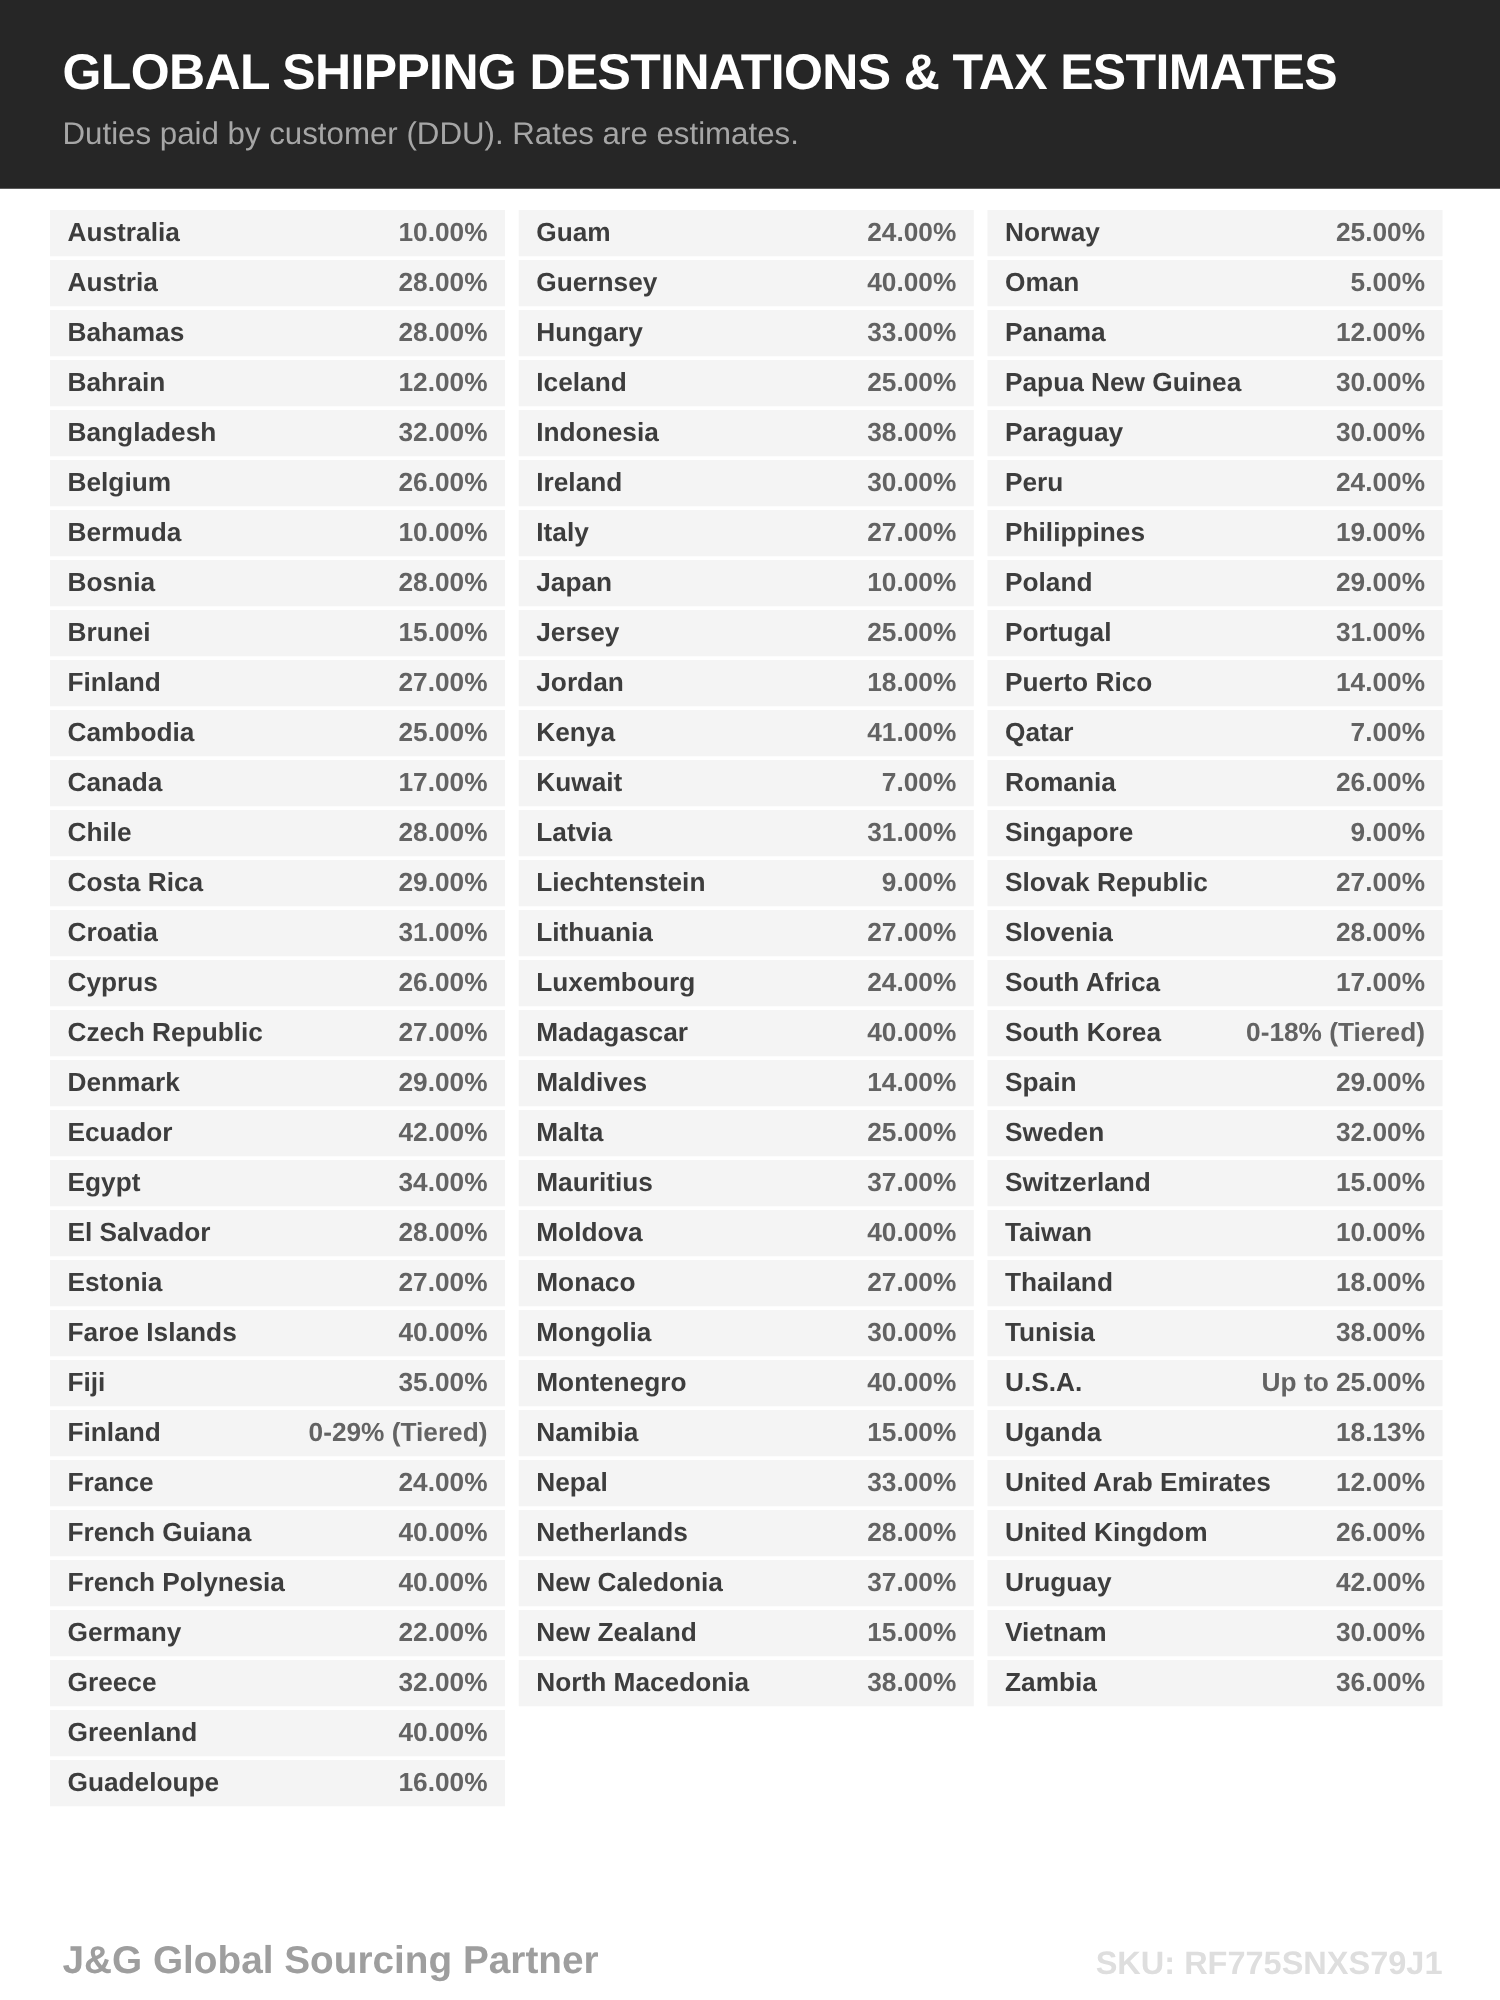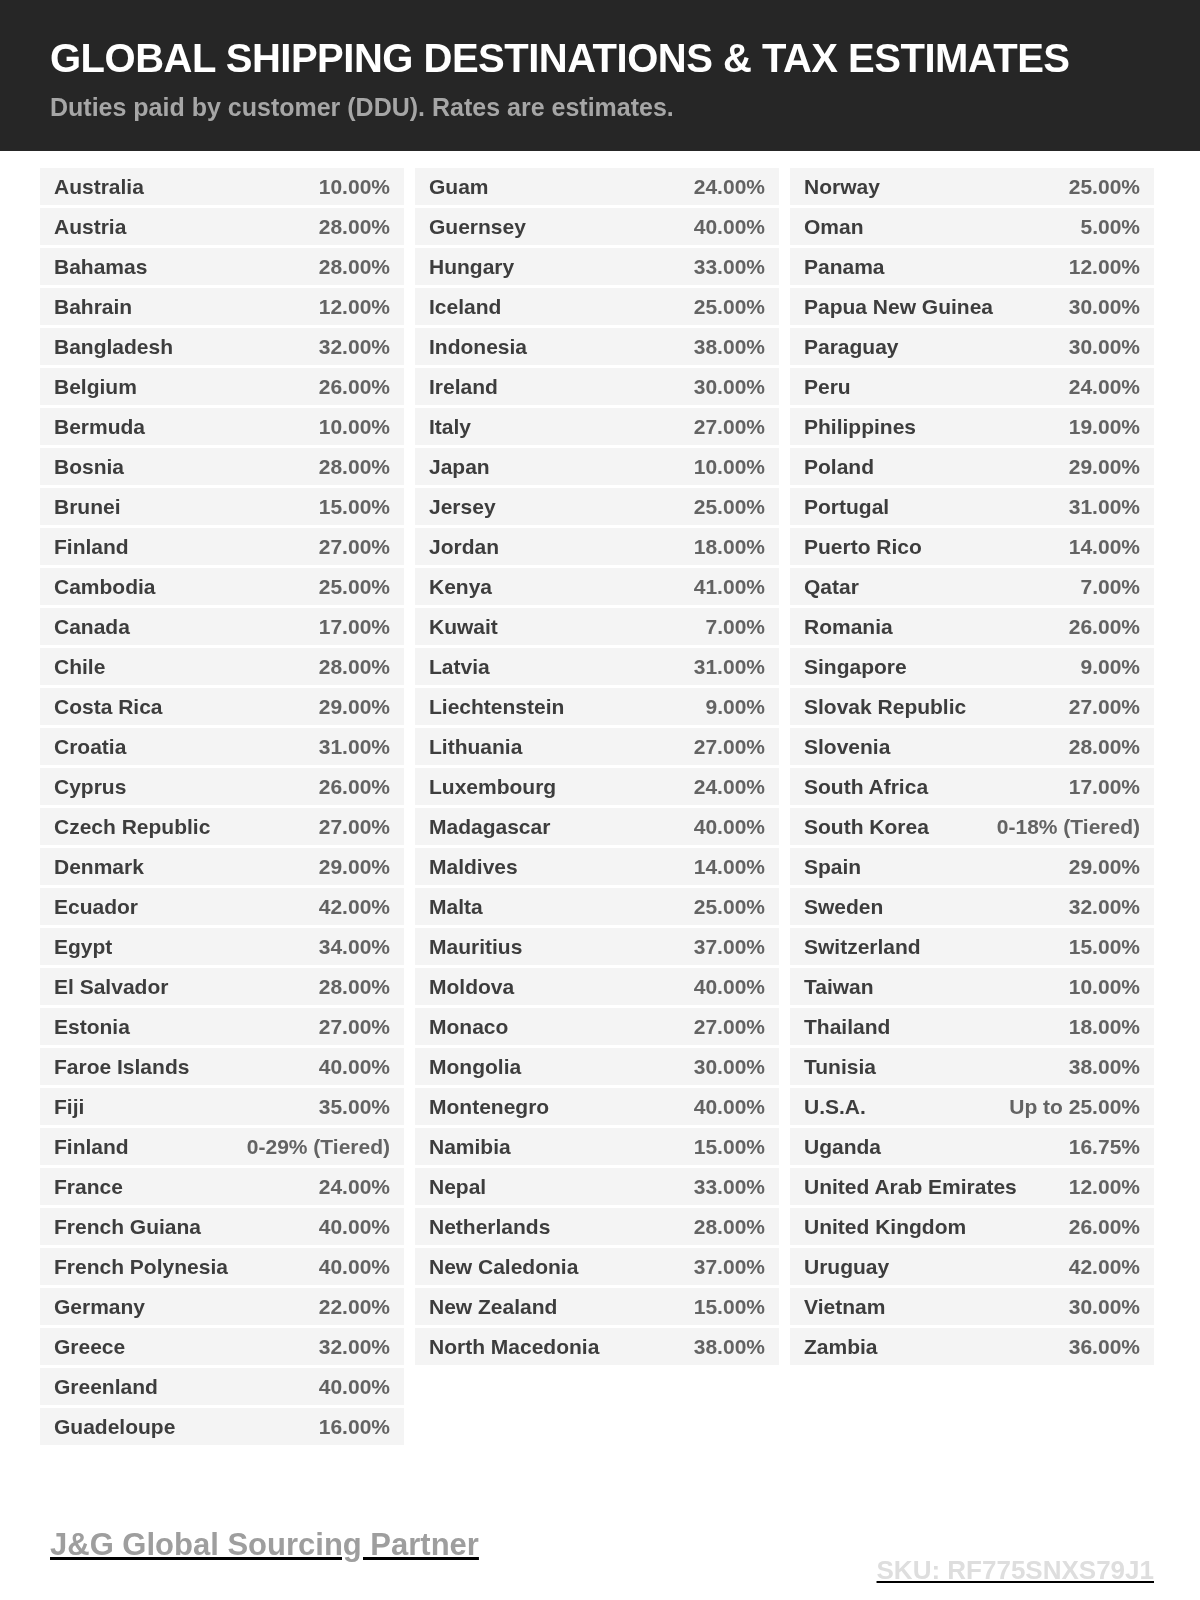--- a/index.html
+++ b/index.html
@@ -30,21 +30,21 @@
   .header .title{
     color:var(--title-color);
     font-size:40px;
     font-weight:800;
     letter-spacing:-0.5px;
     white-space:nowrap;
   }
   .header .subtitle{
     color:var(--subtitle-color);
     font-size:25px;
-    font-weight:700;
+    font-weight:400;
     margin-top:12px;
   }
   .table{
     display:grid;
     grid-template-columns:repeat(3,1fr);
     column-gap:11px;
     padding:0 46px 0 40px;
     margin-top:17px;
     align-items:start;
   }
@@ -72,22 +72,21 @@
     text-align:right;
     margin-left:8px;
   }
   .footer{
     position:absolute;
     left:50px;
     right:46px;
     top:1527px;
     display:flex;
     justify-content:space-between;
-    align-items:flex-start;
-    text-decoration:underline;
+    align-items:flex-end;
   }
   .footer .brand{
     color:var(--brand-color);
     font-size:31px;
     font-weight:700;
   }
   .footer .sku{
     color:var(--sku-color);
     font-size:26px;
     font-weight:700;
@@ -449,21 +448,21 @@
         <div class="row">
           <span class="country">Tunisia</span>
           <span class="rate">38.00%</span>
         </div>
         <div class="row">
           <span class="country">U.S.A.</span>
           <span class="rate">Up to 25.00%</span>
         </div>
         <div class="row">
           <span class="country">Uganda</span>
-          <span class="rate">16.75%</span>
+          <span class="rate">18.13%</span>
         </div>
         <div class="row">
           <span class="country">United Arab Emirates</span>
           <span class="rate">12.00%</span>
         </div>
         <div class="row">
           <span class="country">United Kingdom</span>
           <span class="rate">26.00%</span>
         </div>
         <div class="row">

